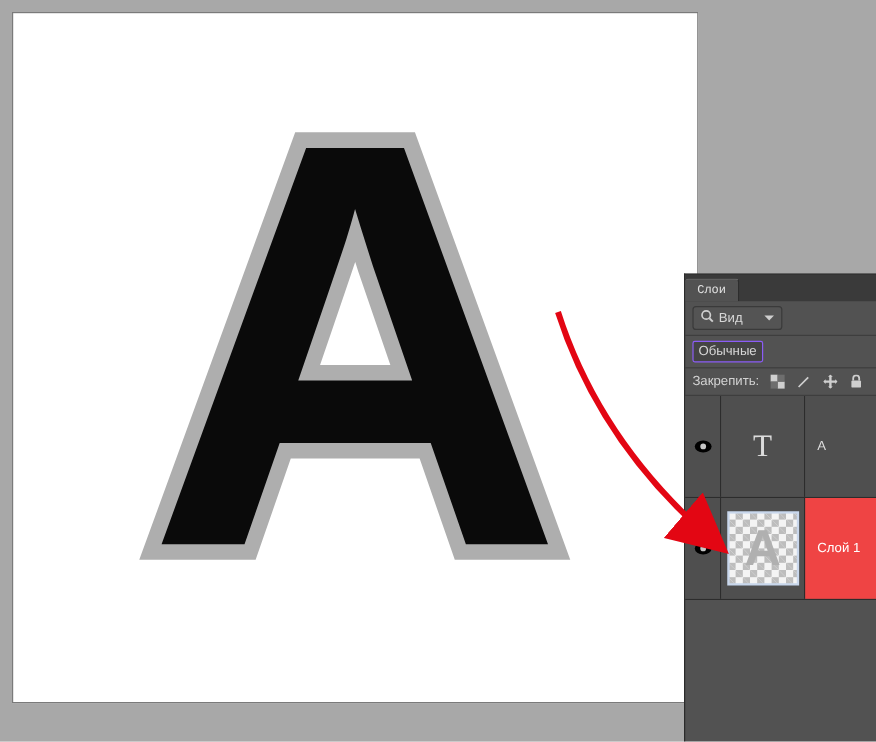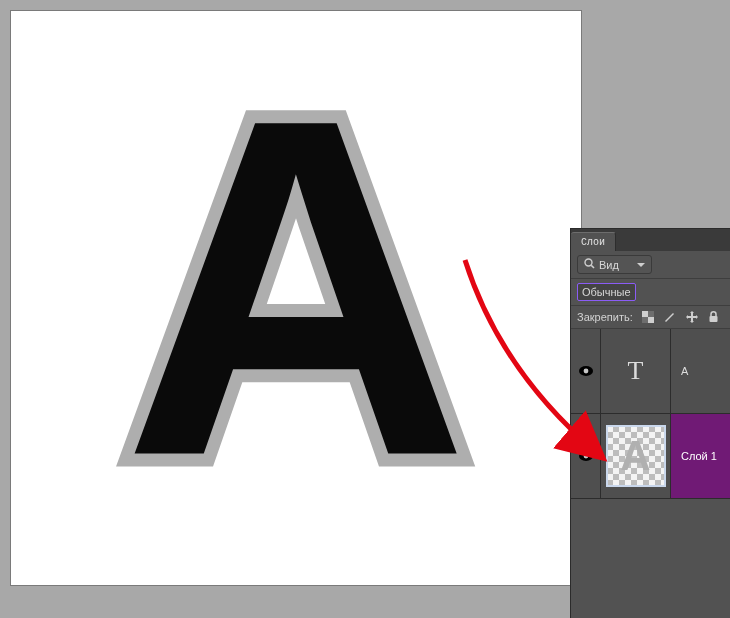--- a/index.html
+++ b/index.html
@@ -117,21 +117,21 @@
     .layers {
       background: #3f3f3f;
     }
     .layer {
       display: flex;
       align-items: center;
       border-bottom: 1px solid #2c2c2c;
       height: 85px;
       background: #4a4a4a;
     }
-    .layer.selected .name-cell { background: #701a75; color: #fff; }
+    .layer.selected .name-cell { background: #ef4444; color: #fff; }
     .eye-cell {
       width: 30px;
       height: 100%;
       display: flex;
       align-items: center;
       justify-content: center;
       border-right: 1px solid #2c2c2c;
       background: #4f4f4f;
     }
     .thumb-cell {

